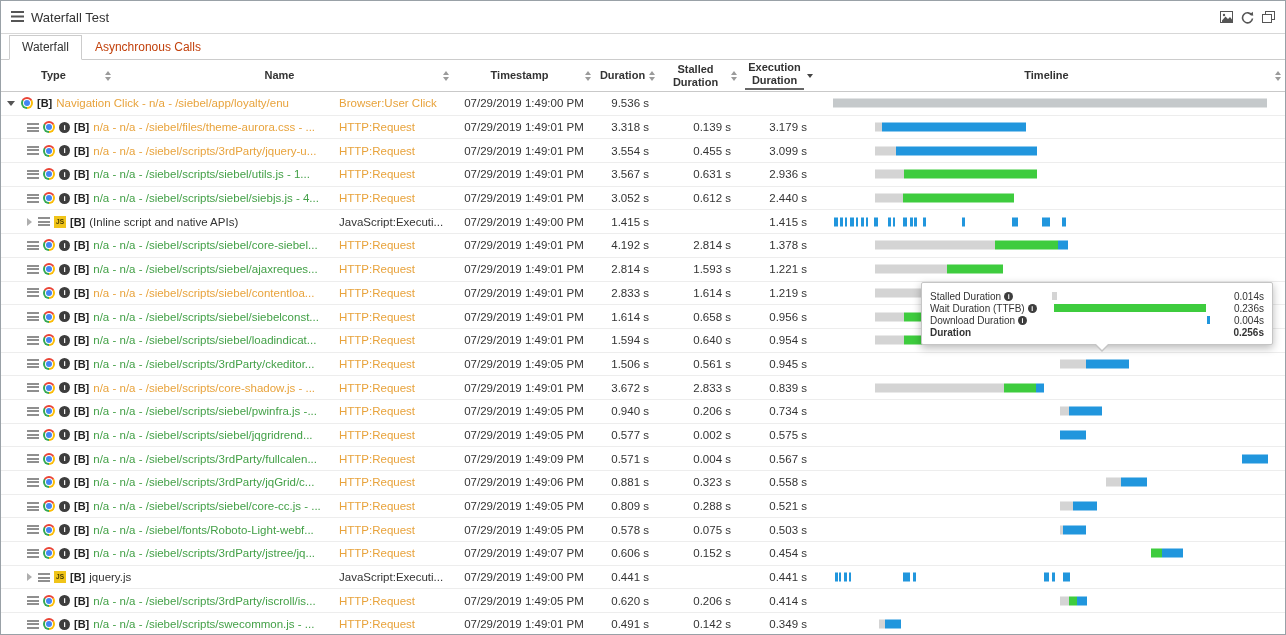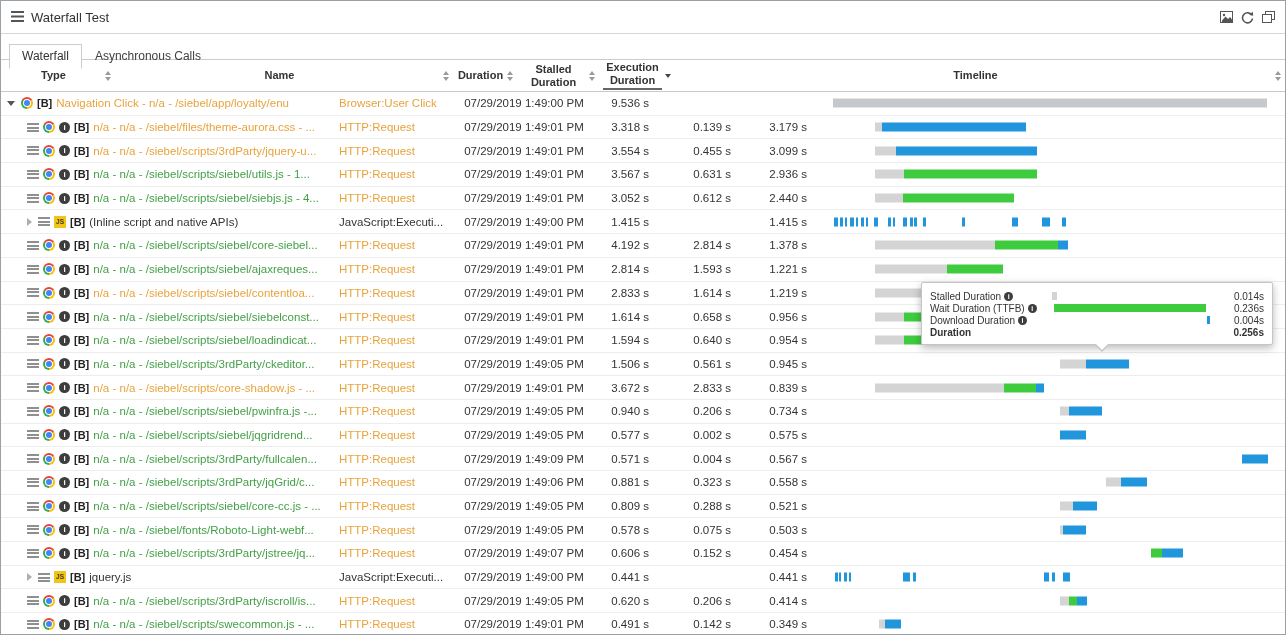--- a/index.html
+++ b/index.html
@@ -8,23 +8,23 @@
   .app { position:relative; width:1286px; height:635px; background:#fff; border:1px solid #99a1a7; overflow:hidden; }
 
   
   .titlebar { height:20px; display:flex; align-items:center; gap:7px; padding:16px 10px; border-bottom:1px solid #d7d7d7; }
   .title { font-size:13px; color:#333; }
   .tb-actions { margin-left:auto; display:flex; gap:8px; align-items:center; }
   .tb-actions > span { display:inline-flex; cursor:pointer; }
 
   
   .tabs { height:26px; display:flex; align-items:flex-end; padding:0 8px; border-bottom:1px solid #ccc; background:#fff; }
-  .tab { font-size:12px; padding:4px 12px 5px; border:1px solid transparent; position:relative; top:10px; cursor:pointer; }
+  .tab { font-size:12px; padding:4px 12px 5px; border:1px solid transparent; position:relative; top:1px; cursor:pointer; }
   .tab.active { background:#fff; border-color:#ccc; border-bottom-color:#fff; color:#333; }
-  .tab.inactive { color:#404040; }
+  .tab.inactive { color:#c2410c; }
 
   
   .grid-header { display:flex; height:32px; align-items:stretch; border-bottom:1px solid #c9c9c9; font-size:11px; font-weight:bold; color:#333; }
   .hcell { position:relative; display:flex; align-items:center; justify-content:center; text-align:center; line-height:1.15; padding:0 13px 0 4px; cursor:pointer; }
   .col-name { width:338px; } .col-type { width:114px; } .col-ts { width:142px; }
   .col-dur { width:64px; } .col-stall { width:82px; } .col-exec { width:76px; } .col-tl { flex:1; }
   .sort { position:absolute; right:4px; top:50%; transform:translateY(-50%); display:flex; flex-direction:column; gap:2px; }
   .sort i { display:block; width:0; height:0; }
   .sort .up   { border-left:3px solid transparent; border-right:3px solid transparent; border-bottom:4px solid #9b9b9b; }
   .sort .down { border-left:3px solid transparent; border-right:3px solid transparent; border-top:4px solid #9b9b9b; }
@@ -122,20 +122,27 @@
           <i class="down"></i>
         </span>
     </div>
     <div class="hcell col-name">
       <span>Name</span>
       <span class="sort">
           <i class="up"></i>
           <i class="down"></i>
         </span>
     </div>
+    <div class="hcell col-ts">
+      <span>Timestamp</span>
+      <span class="sort">
+          <i class="up"></i>
+          <i class="down"></i>
+        </span>
+    </div>
     <div class="hcell col-dur">
       <span>Duration</span>
       <span class="sort">
           <i class="up"></i>
           <i class="down"></i>
         </span>
     </div>
     <div class="hcell col-stall">
       <span>Stalled Duration</span>
       <span class="sort">

